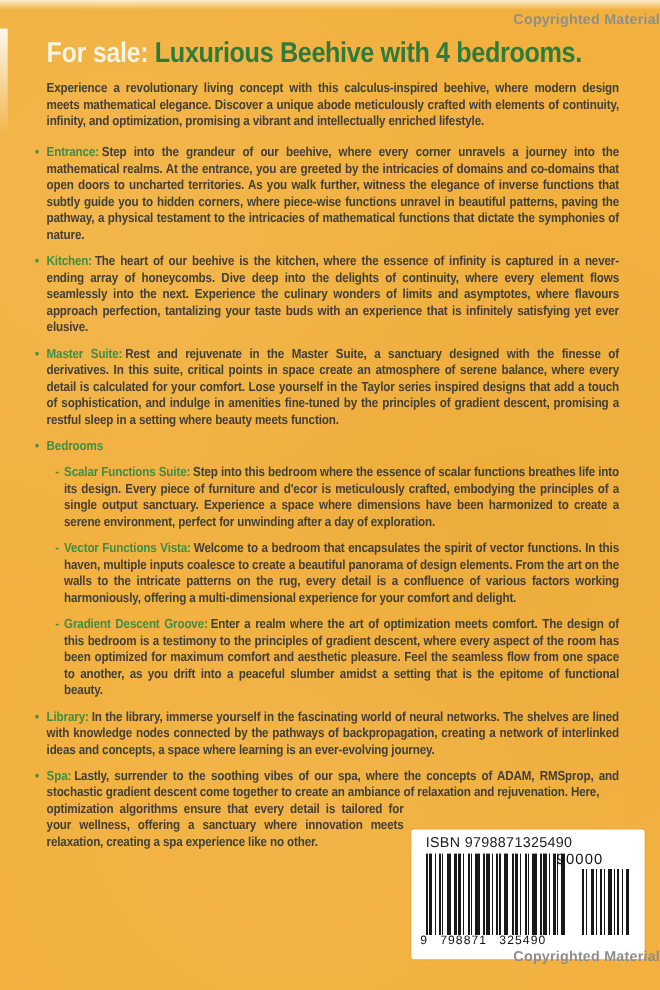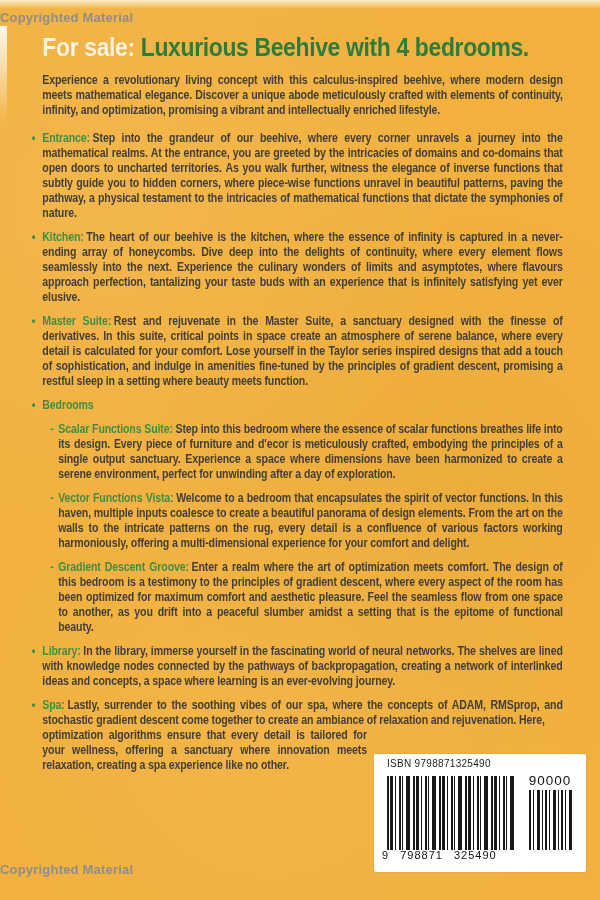--- a/index.html
+++ b/index.html
@@ -9,21 +9,21 @@
     background-image:
       radial-gradient(circle at 18% 22%, rgba(255,255,255,0.07), transparent 42%),
       radial-gradient(circle at 78% 55%, rgba(140,90,0,0.05), transparent 48%),
       radial-gradient(circle at 45% 80%, rgba(255,255,255,0.05), transparent 40%);
     font-family:"Liberation Sans",sans-serif;
   }
   .top-edge{position:absolute;top:0;left:0;right:0;height:9px;
     background:linear-gradient(to bottom, rgba(255,252,240,0.8), rgba(255,252,240,0));}
   .page-curl{position:absolute;left:0;top:26px;width:7px;height:98px;
     background:linear-gradient(to bottom, rgba(255,255,255,0.9), rgba(255,255,255,0));}
-  .copyright{position:absolute;left:0;width:600px;text-align:left;
+  .copyright{position:absolute;left:0;width:600px;text-align:right;
     color:#8E8E8A;font-size:13px;font-weight:bold;letter-spacing:0.2px;}
   .copyright.top{top:10px;}
   .copyright.bottom{top:862px;}
 
   
   .content{
     position:absolute;left:0;top:32px;width:680px;
     transform:scaleX(0.882);transform-origin:0 0;
     box-sizing:border-box;padding:0 42px 0 36px;
     color:#423F38;font-size:12px;font-weight:bold;line-height:15px;
@@ -37,30 +37,30 @@
   li.sec{margin:0 0 9px 0;padding-left:12px;text-indent:-12px;text-align:justify;}
   li.sub{margin-left:21px;padding-left:9px;text-indent:-9px;}
   .marker{display:inline-block;width:12px;text-indent:0;color:#3F8F43;}
   li.sub .marker{width:9px;}
   .label{color:#3F8F43;margin-right:3px;}
   .spa-rest{display:block;width:368px;text-indent:0;text-align:justify;}
 
   
   .barcode-box{position:absolute;left:374px;top:754px;width:212px;height:118px;
     background:#fff;border-radius:2px;box-shadow:0 0 0 1px rgba(0,0,0,0.04);}
-  .isbn-line{position:absolute;top:4px;left:13px;color:#1d1d1d;font-size:10px;
+  .isbn-line{position:absolute;top:4px;left:13px;color:#1d1d1d;font-size:13px;
     font-family:"Liberation Sans",sans-serif;letter-spacing:0.3px;}
   .bars-main{position:absolute;left:13px;top:22px;width:130px;height:74px;
     background:repeating-linear-gradient(90deg,
       #181818 0 2px,#fff 2px 3px,#181818 3px 6px,#fff 6px 8px,
       #181818 8px 9px,#fff 9px 12px,#181818 12px 14px,#fff 14px 15px,
       #181818 15px 16px,#fff 16px 19px,#181818 19px 23px,#fff 23px 26px);}
   .digits-row{position:absolute;left:8px;top:95px;width:140px;color:#111;
     font-size:11px;word-spacing:7px;letter-spacing:1px;white-space:nowrap;}
-  .addon-code{position:absolute;left:148px;top:19px;width:56px;text-align:center;
+  .addon-code{position:absolute;left:132px;top:19px;width:56px;
     color:#111;font-size:13.5px;letter-spacing:1px;}
   .bars-addon{position:absolute;left:155px;top:36px;width:44px;height:60px;
     background:repeating-linear-gradient(90deg,
       #181818 0 2px,#fff 2px 4px,#181818 4px 5px,#fff 5px 8px,
       #181818 8px 11px,#fff 11px 13px,#181818 13px 14px,#fff 14px 16px);}
 </style>
 </head>
 <body>
 
 <div class="page">

